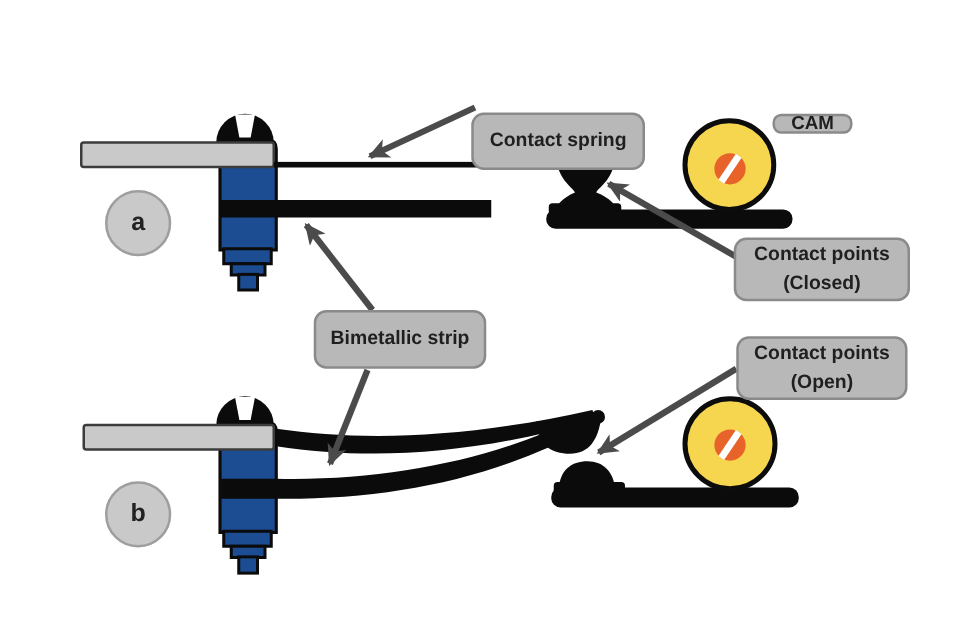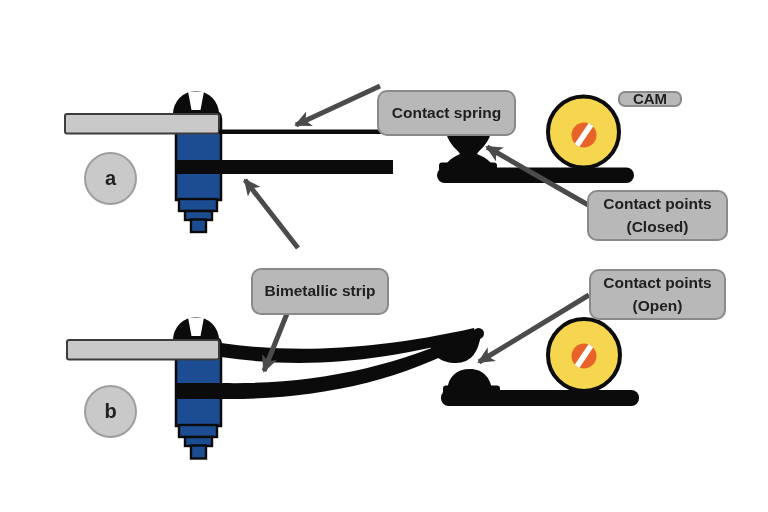--- a/index.html
+++ b/index.html
@@ -97,21 +97,21 @@
 
   <div class="label small" style="left:618px;top:91px;width:64px;height:16px;">
     <span>CAM</span>
   </div>
 
   <div class="label" style="left:587px;top:190px;width:141px;height:51px;">
     <span>Contact points</span>
     <span>(Closed)</span>
   </div>
 
-  <div class="label" style="left:251px;top:248px;width:138px;height:47px;margin-top:20px;">
+  <div class="label" style="left:251px;top:248px;width:138px;height:47px;">
     <span>Bimetallic strip</span>
   </div>
 
   <div class="label" style="left:589px;top:269px;width:137px;height:51px;">
     <span>Contact points</span>
     <span>(Open)</span>
   </div>
 
   <div class="badge" style="left:84px;top:152px;">
     <span>a</span>

